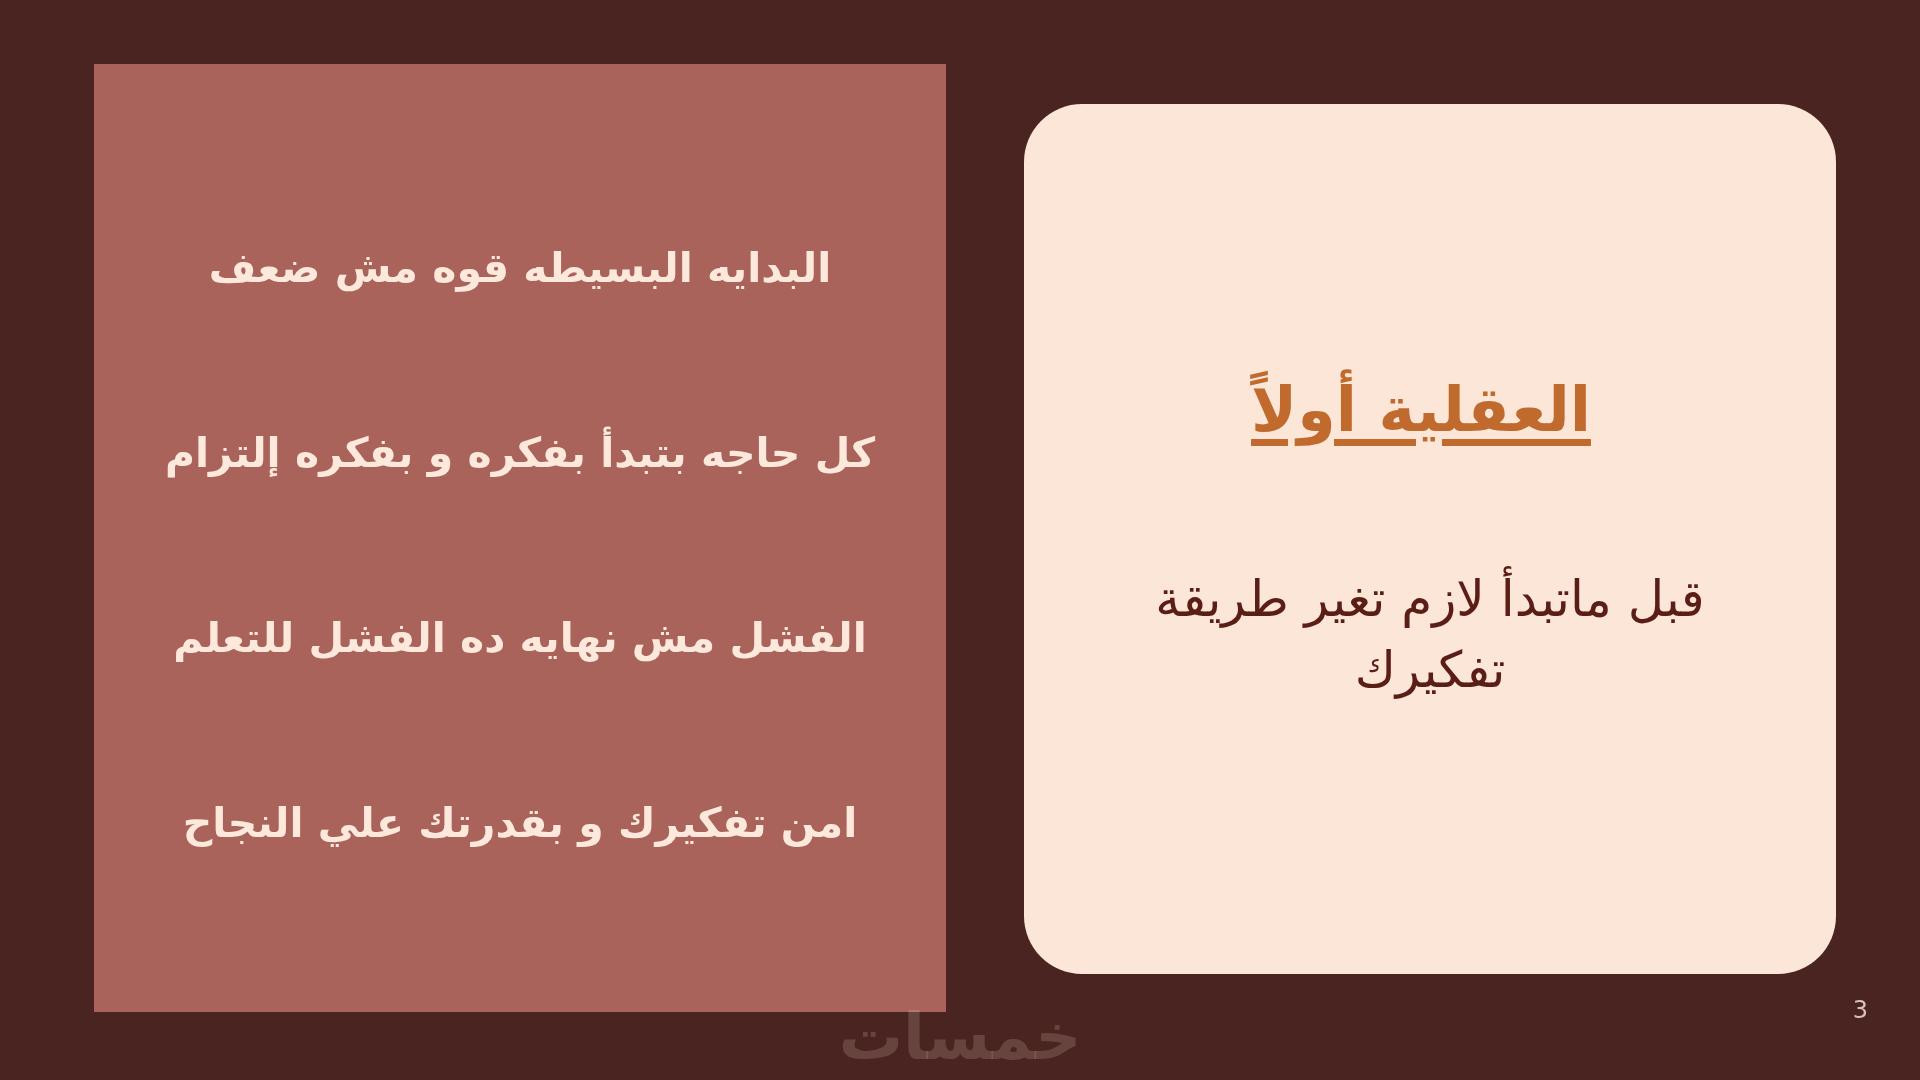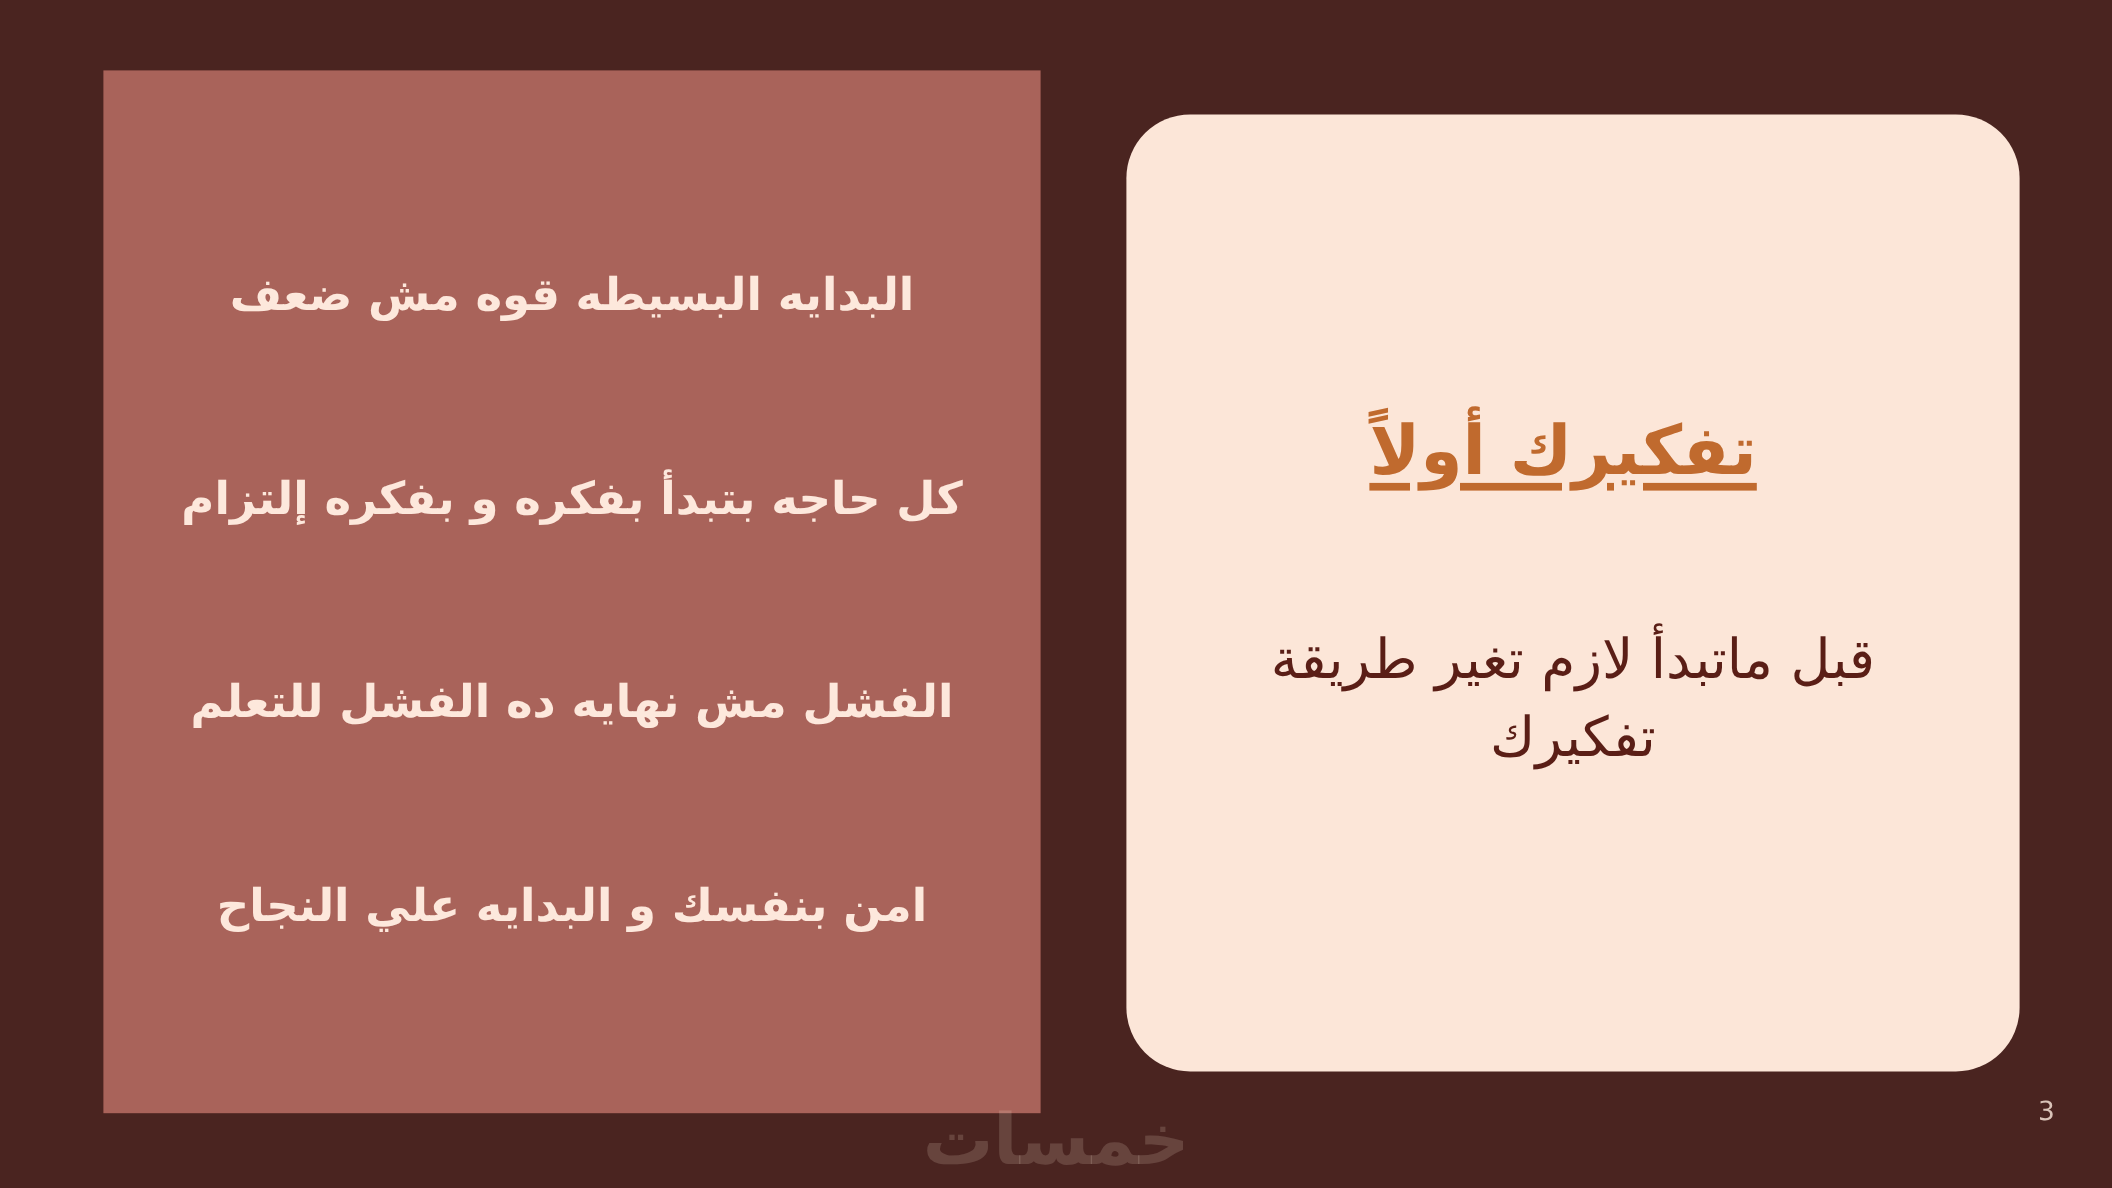--- a/index.html
+++ b/index.html
@@ -122,25 +122,25 @@
 </style>
 </head>
 <body>
 
 <div class="slide">
 
   <div class="left-panel">
     <div class="left-line">البدايه البسيطه قوه مش ضعف</div>
     <div class="left-line">كل  حاجه بتبدأ بفكره  و بفكره إلتزام</div>
     <div class="left-line">الفشل مش نهايه ده الفشل للتعلم</div>
-    <div class="left-line">امن بنفسك و البدايه علي النجاح</div>
+    <div class="left-line">امن تفكيرك و بقدرتك علي النجاح</div>
   </div>
 
   <div class="right-card">
-    <h1 class="card-title">تفكيرك أولاً</h1>
+    <h1 class="card-title">العقلية أولاً</h1>
     <p class="card-body">قبل ماتبدأ لازم تغير طريقة تفكيرك</p>
   </div>
 
   <div class="page-number">3</div>
 
   <div class="watermark">خمسات</div>
 
 </div>
 
 </body></html>

